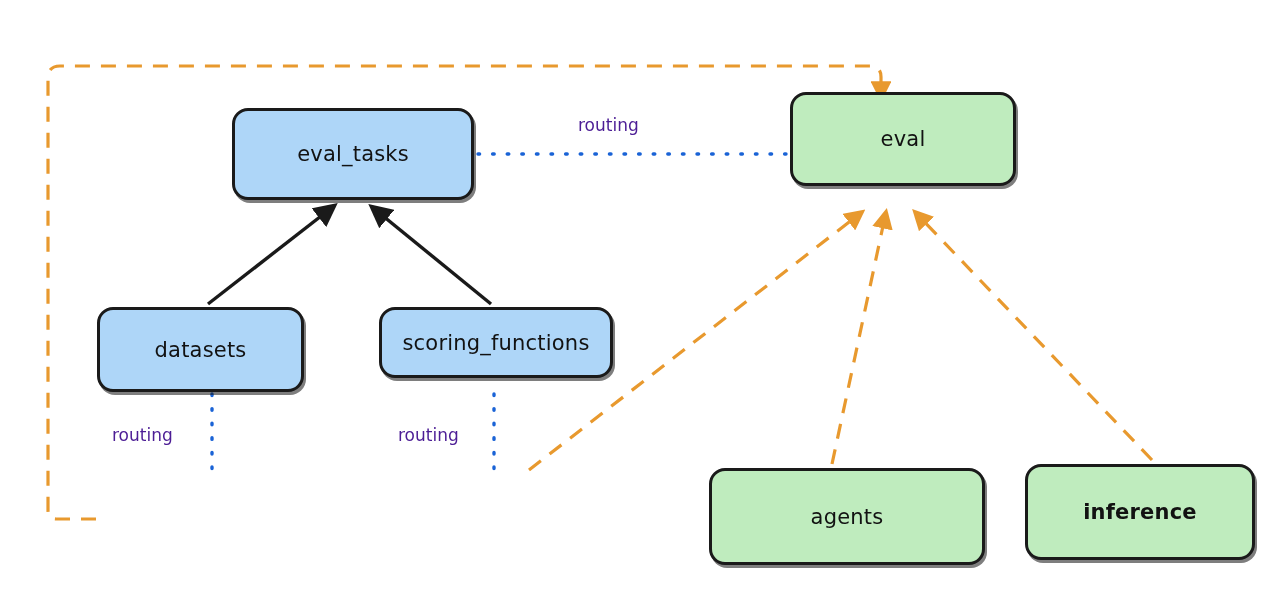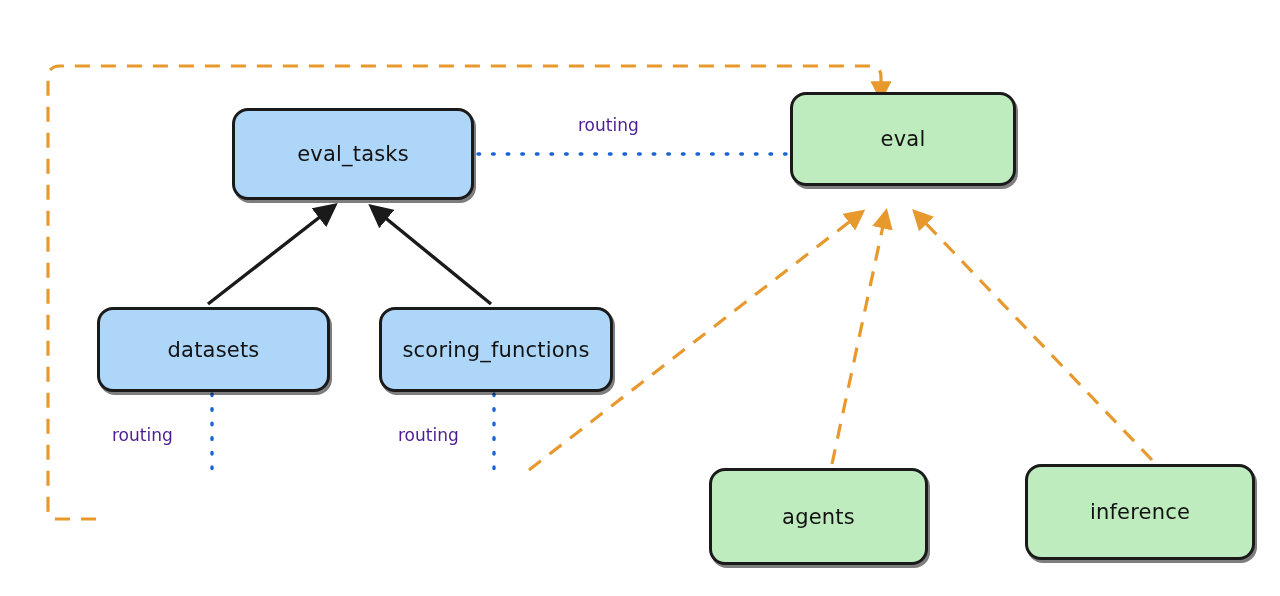--- a/index.html
+++ b/index.html
@@ -88,35 +88,35 @@
   </svg>
 
   <div class="node blue" style="left:232px; top:108px; width:242px; height:92px;">
     <span>eval_tasks</span>
   </div>
 
   <div class="node green" style="left:790px; top:92px; width:226px; height:94px;">
     <span>eval</span>
   </div>
 
-  <div class="node blue" style="left:97px; top:307px; width:233px; height:85px;">
+  <div class="node blue" style="left:97px; top:307px; width:207px; height:85px;">
     <span>datasets</span>
   </div>
 
-  <div class="node blue" style="left:379px; top:307px; width:234px; height:85px;">
+  <div class="node blue" style="left:379px; top:307px; width:234px; height:71px;">
     <span>scoring_functions</span>
   </div>
 
 
 
-  <div class="node green" style="left:709px; top:468px; width:219px; height:97px;">
+  <div class="node green" style="left:709px; top:468px; width:276px; height:97px;">
     <span>agents</span>
   </div>
 
-  <div class="node green" style="left:1025px; top:464px; width:230px; height:96px;">
+  <div class="node green" style="left:1025px; top:464px; width:230px; height:96px;font-weight:bold;">
     <span>inference</span>
   </div>
 
   <div class="edge-label" style="left:578px; top:115px;">routing</div>
 
   <div class="edge-label" style="left:112px; top:425px;">routing</div>
 
   <div class="edge-label" style="left:398px; top:425px;">routing</div>
 
 </div>

